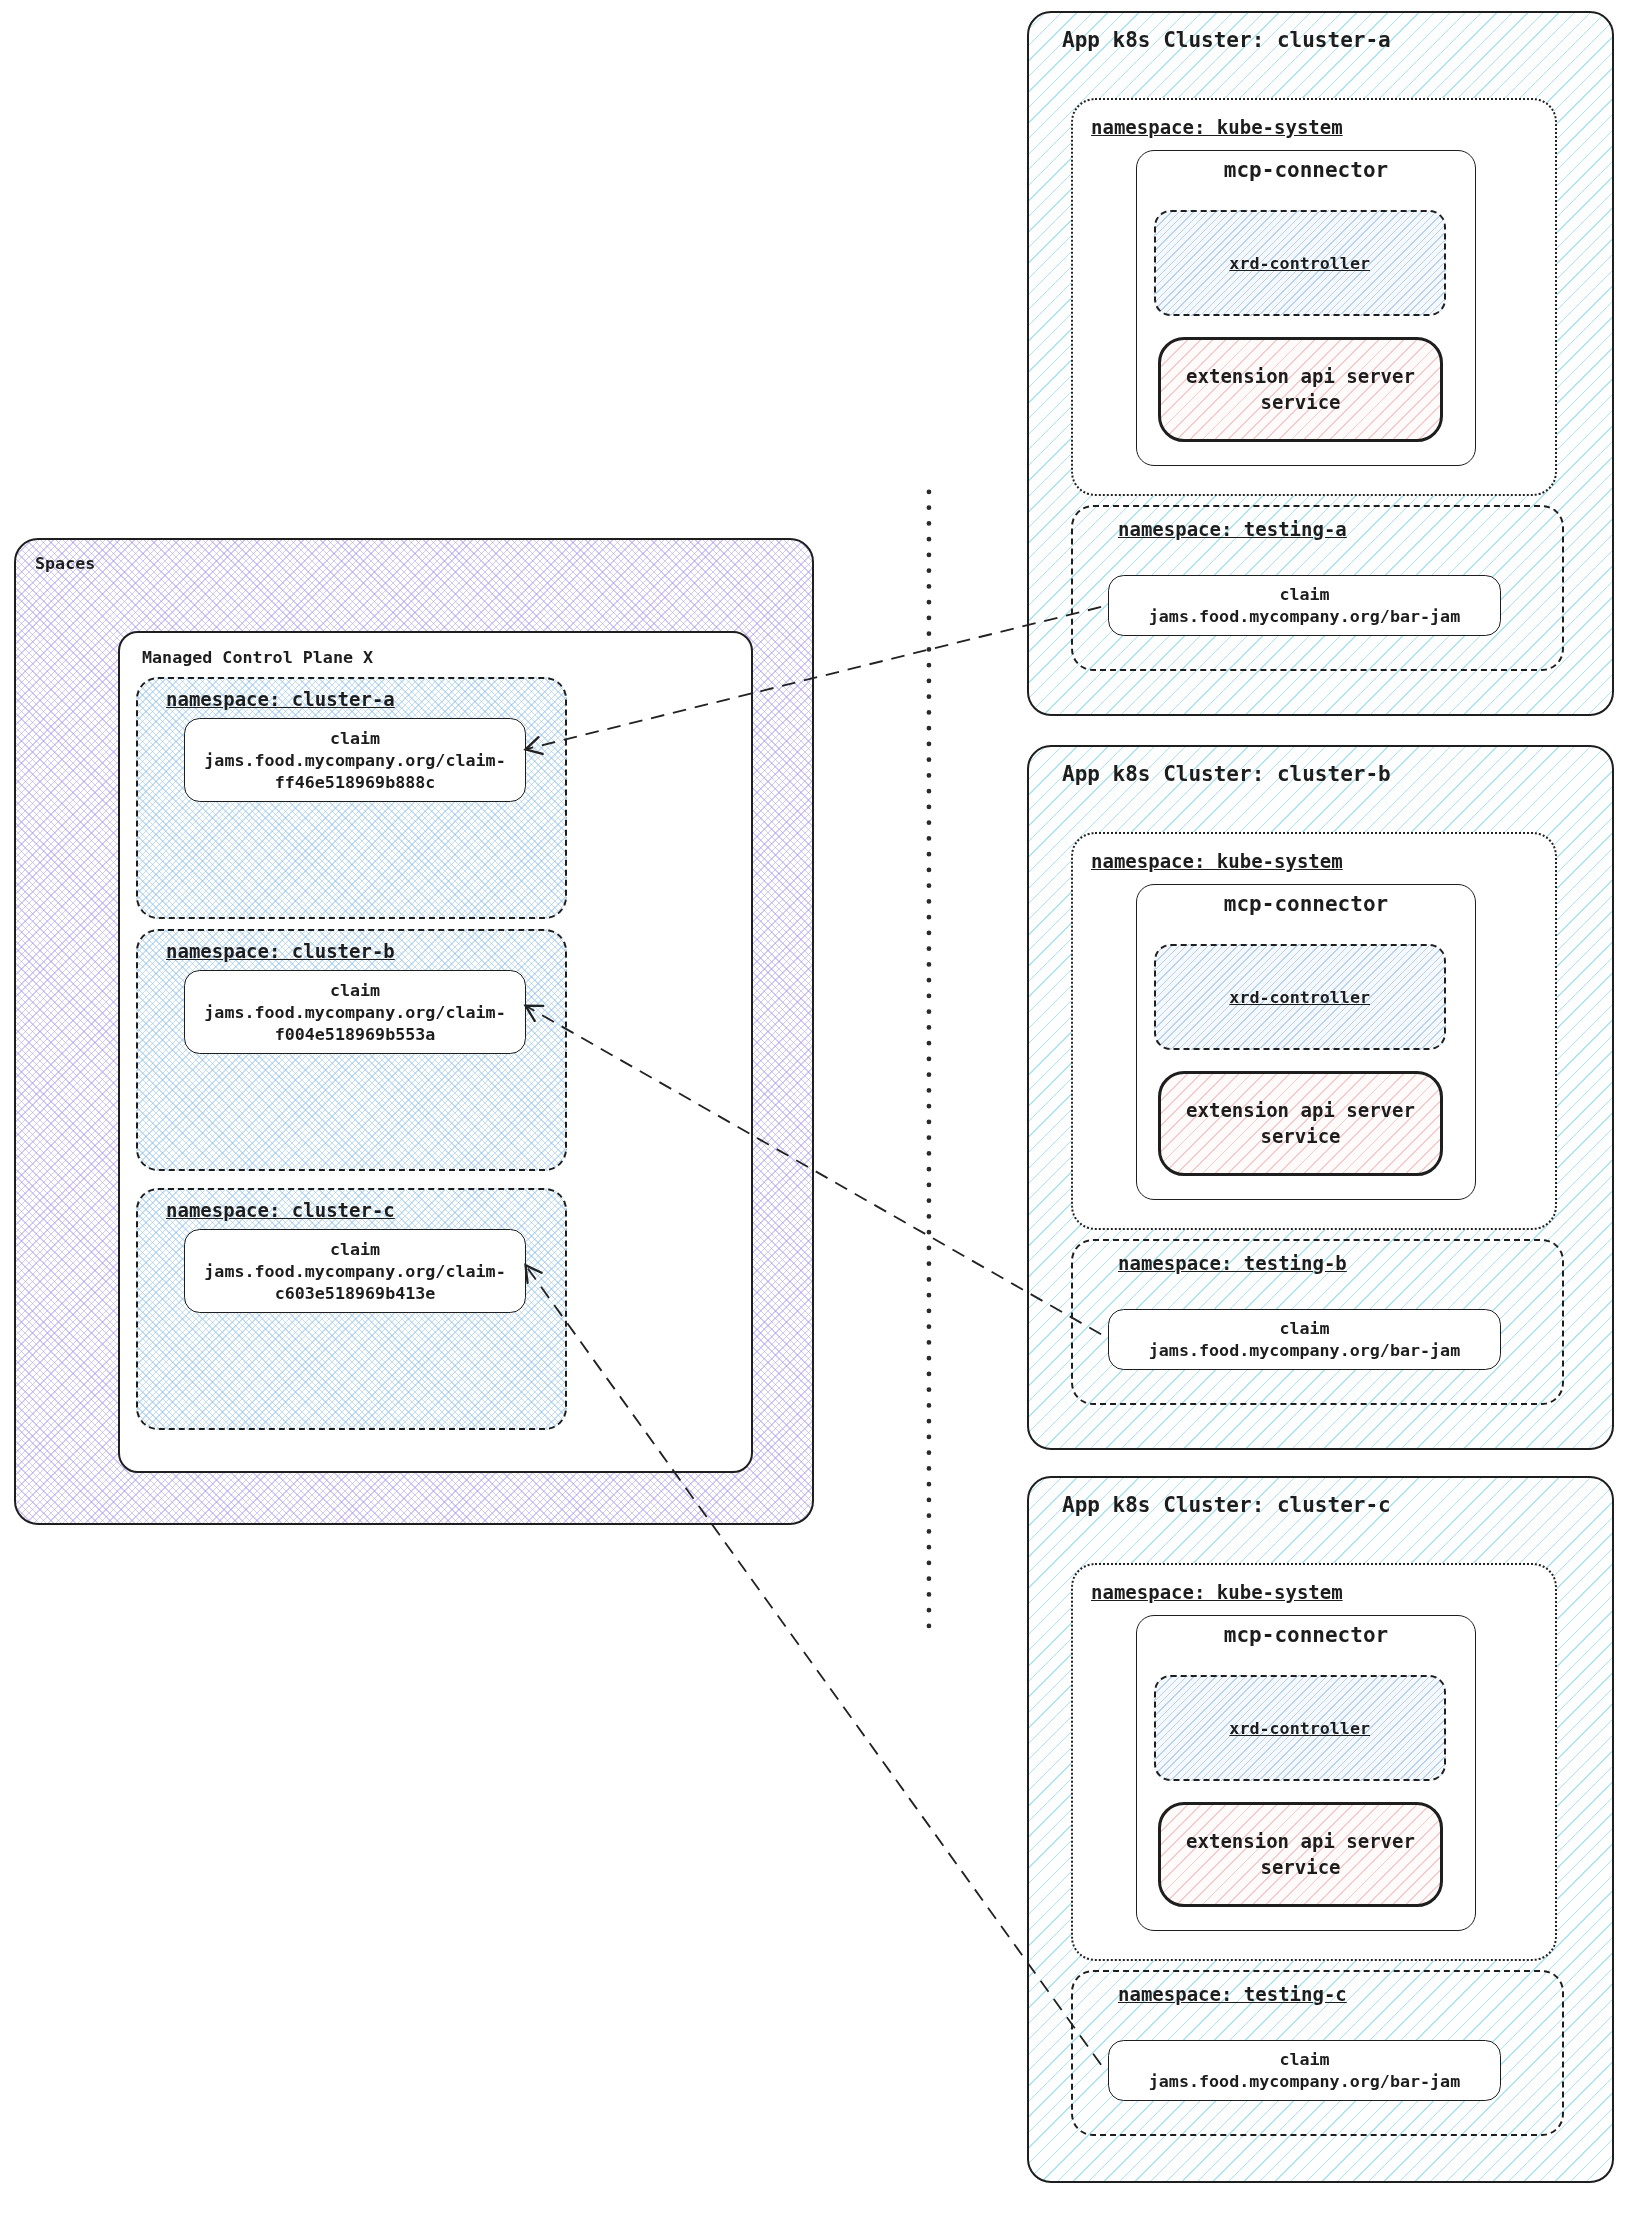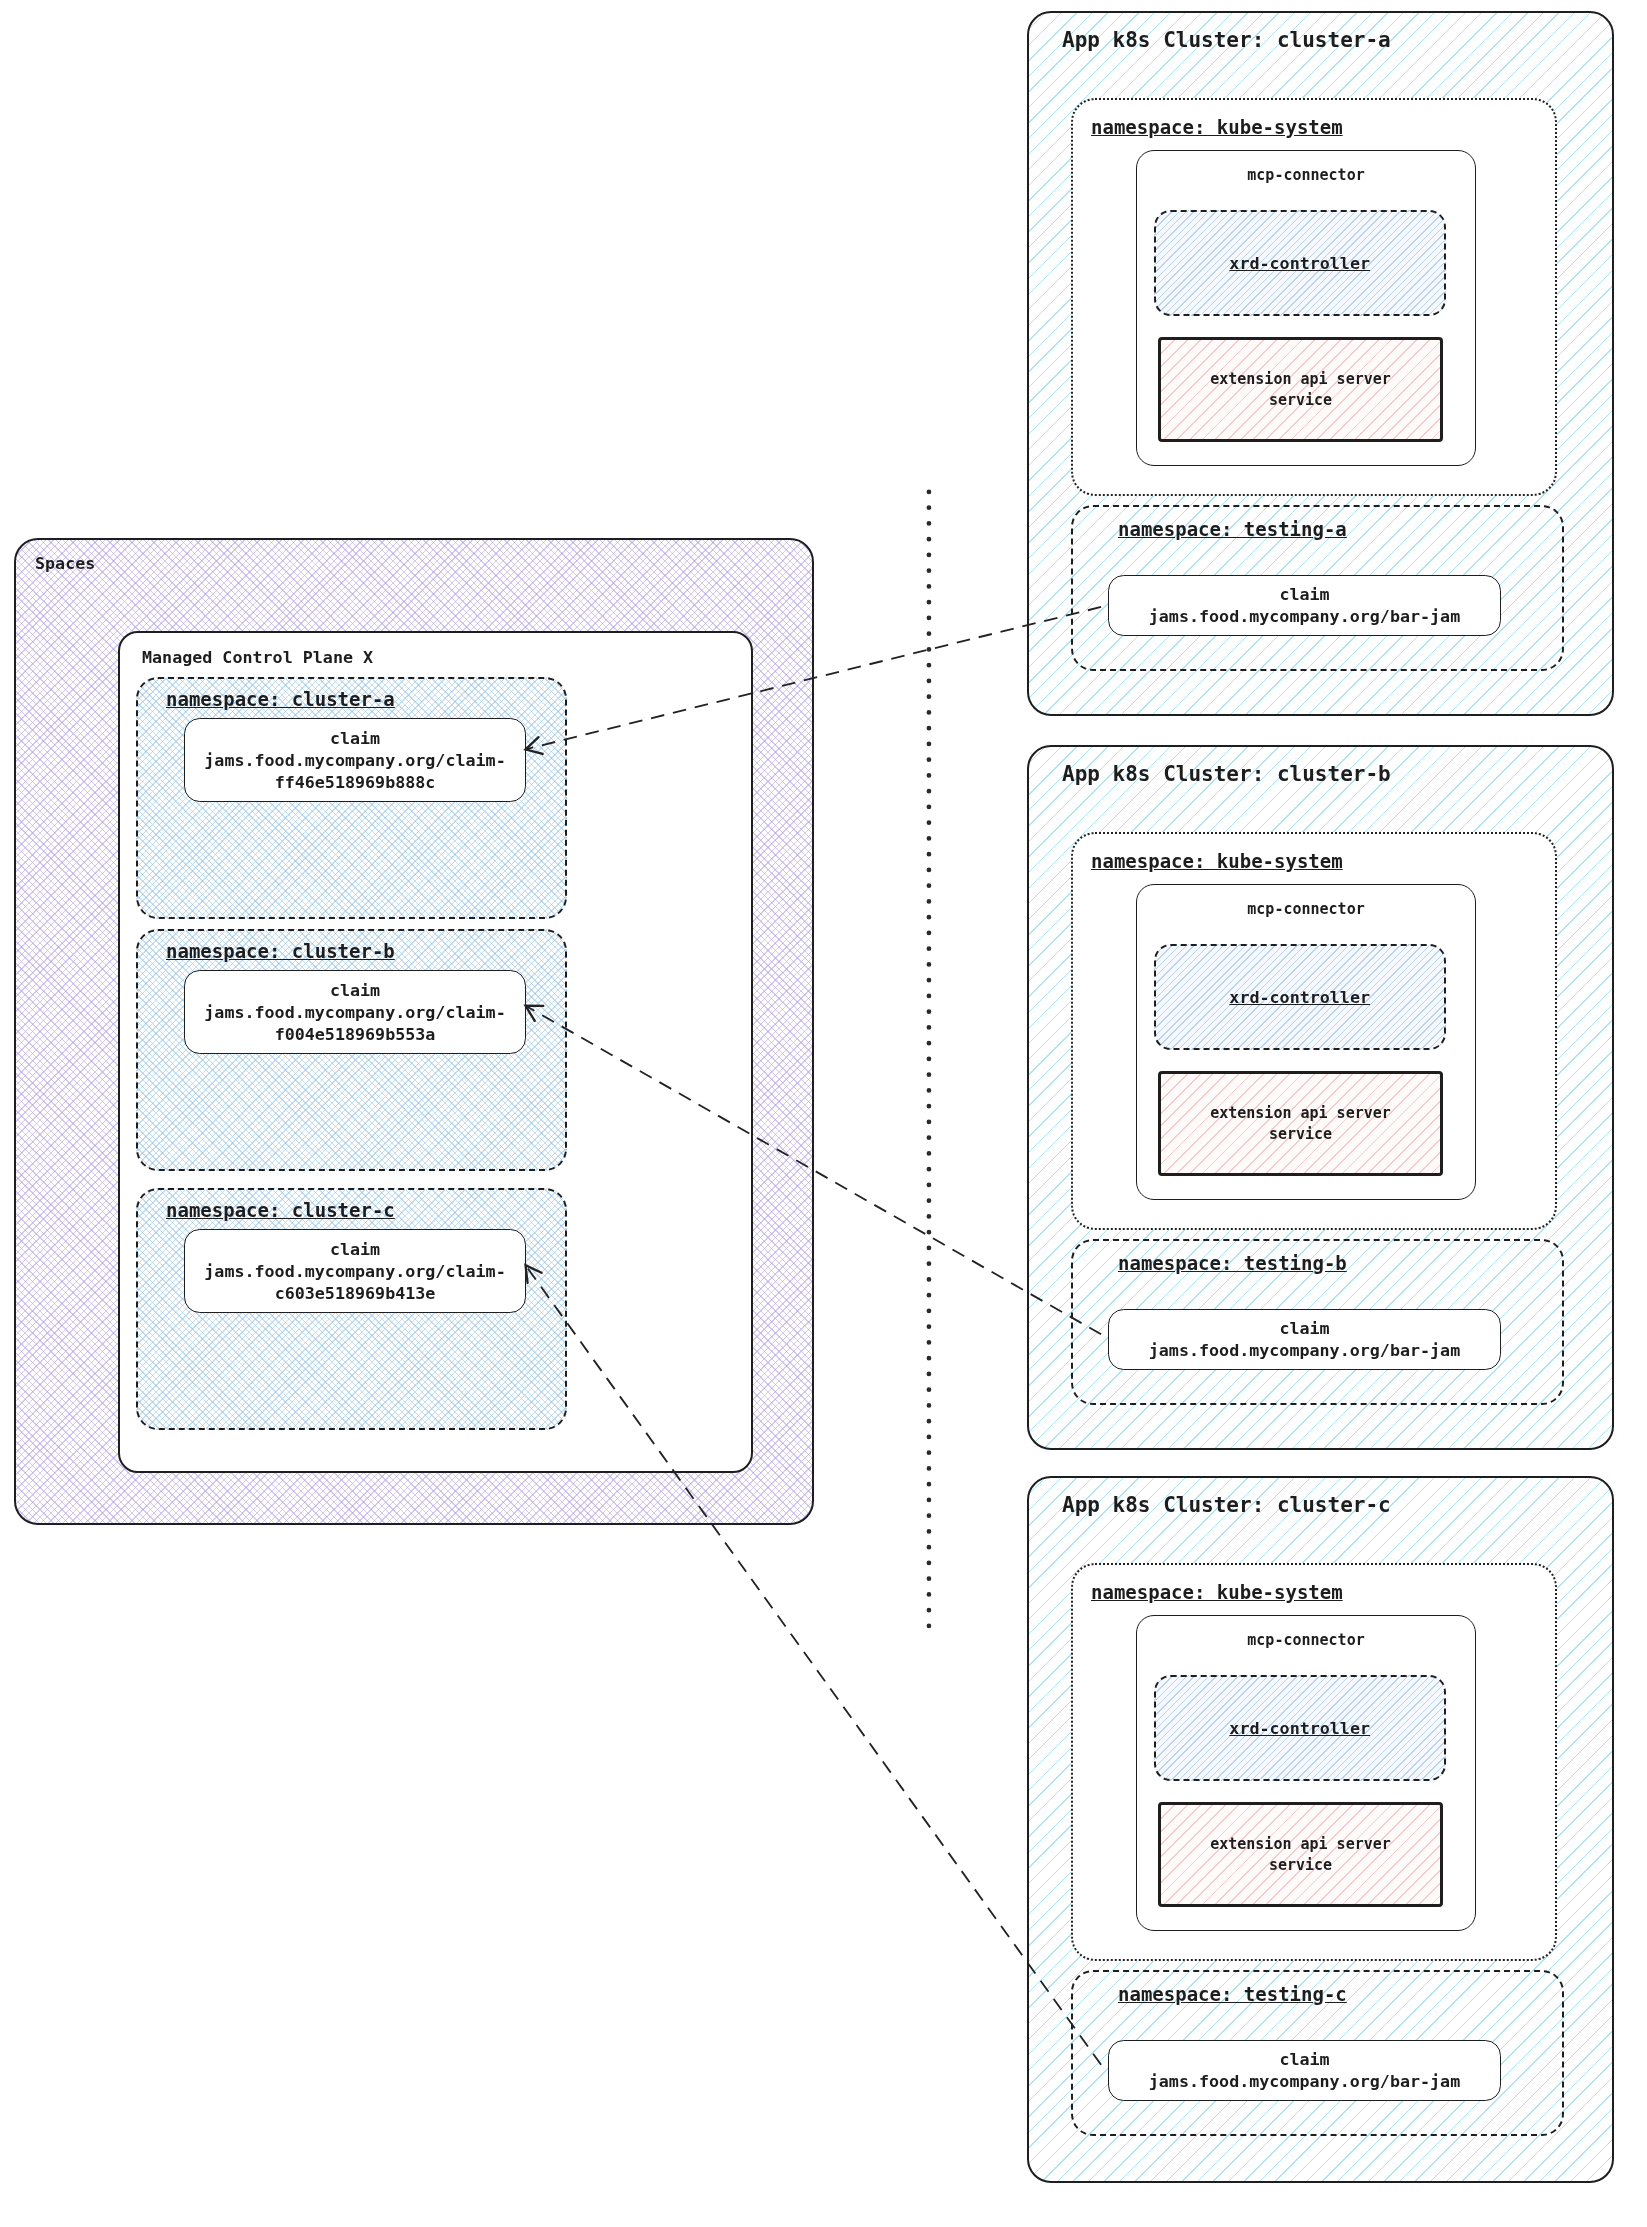--- a/index.html
+++ b/index.html
@@ -41,32 +41,32 @@
     background-image:repeating-linear-gradient(135deg, rgba(121,213,233,.62) 0 1px, transparent 1px 11px);}
   .cluster-a{top:11px}.cluster-b{top:745px}.cluster-c{top:1476px;height:703px}
   .cluster-title{position:absolute;left:33px;top:14.7px;font-size:21px;}
 
   .kube-ns{position:absolute;left:42px;top:85px;width:482px;height:394px;
     background:#ffffff;border:2.6px dotted #222222;border-radius:24px;}
   .kube-ns>.ns-label{position:absolute;left:18px;top:15.7px;}
 
   .connector{position:absolute;left:63px;top:50px;width:338px;height:314px;
     background:#ffffff;border:1.6px solid #1e1e1e;border-radius:18px;text-align:center;}
-  .connector-title{margin-top:15px;font-size:15px;}
+  .connector-title{margin-top:7px;font-size:21px;}
 
   .xrd{position:absolute;left:16.7px;top:59px;width:288px;height:102px;
     border:2.1px dashed #1e1e1e;border-radius:16.7px;
     display:flex;align-items:center;justify-content:center;font-size:16.7px;
     background-color:#f5f9fd;
     background-image:repeating-linear-gradient(135deg, rgba(137,181,229,.55) 0 1px, transparent 1px 5.2px);text-decoration:underline;}
 
   .ext{position:absolute;left:21px;top:186px;width:279px;height:99px;
-    border:3.1px solid #1e1e1e;border-radius:4px;
+    border:3.1px solid #1e1e1e;border-radius:26px;
     display:flex;align-items:center;justify-content:center;
-    font-size:15px;line-height:1.35;text-align:center;
+    font-size:19px;line-height:1.35;text-align:center;
     background-color:#fffbfb;
     background-image:repeating-linear-gradient(135deg, rgba(238,163,163,.55) 0 1.3px, transparent 1.3px 9px);}
   .ext span{display:block;max-width:251px;}
 
   .testing-ns{position:absolute;left:42px;top:492px;width:489px;height:162px;
     border:2.1px dashed #1e1e1e;border-radius:22px;background:transparent;}
   .testing-ns>.ns-label{position:absolute;left:20px;top:10.5px;margin-left:25px;}
   .claim-bar{position:absolute;left:35px;top:68px;width:391px;padding:7.3px 0;}
 
   

